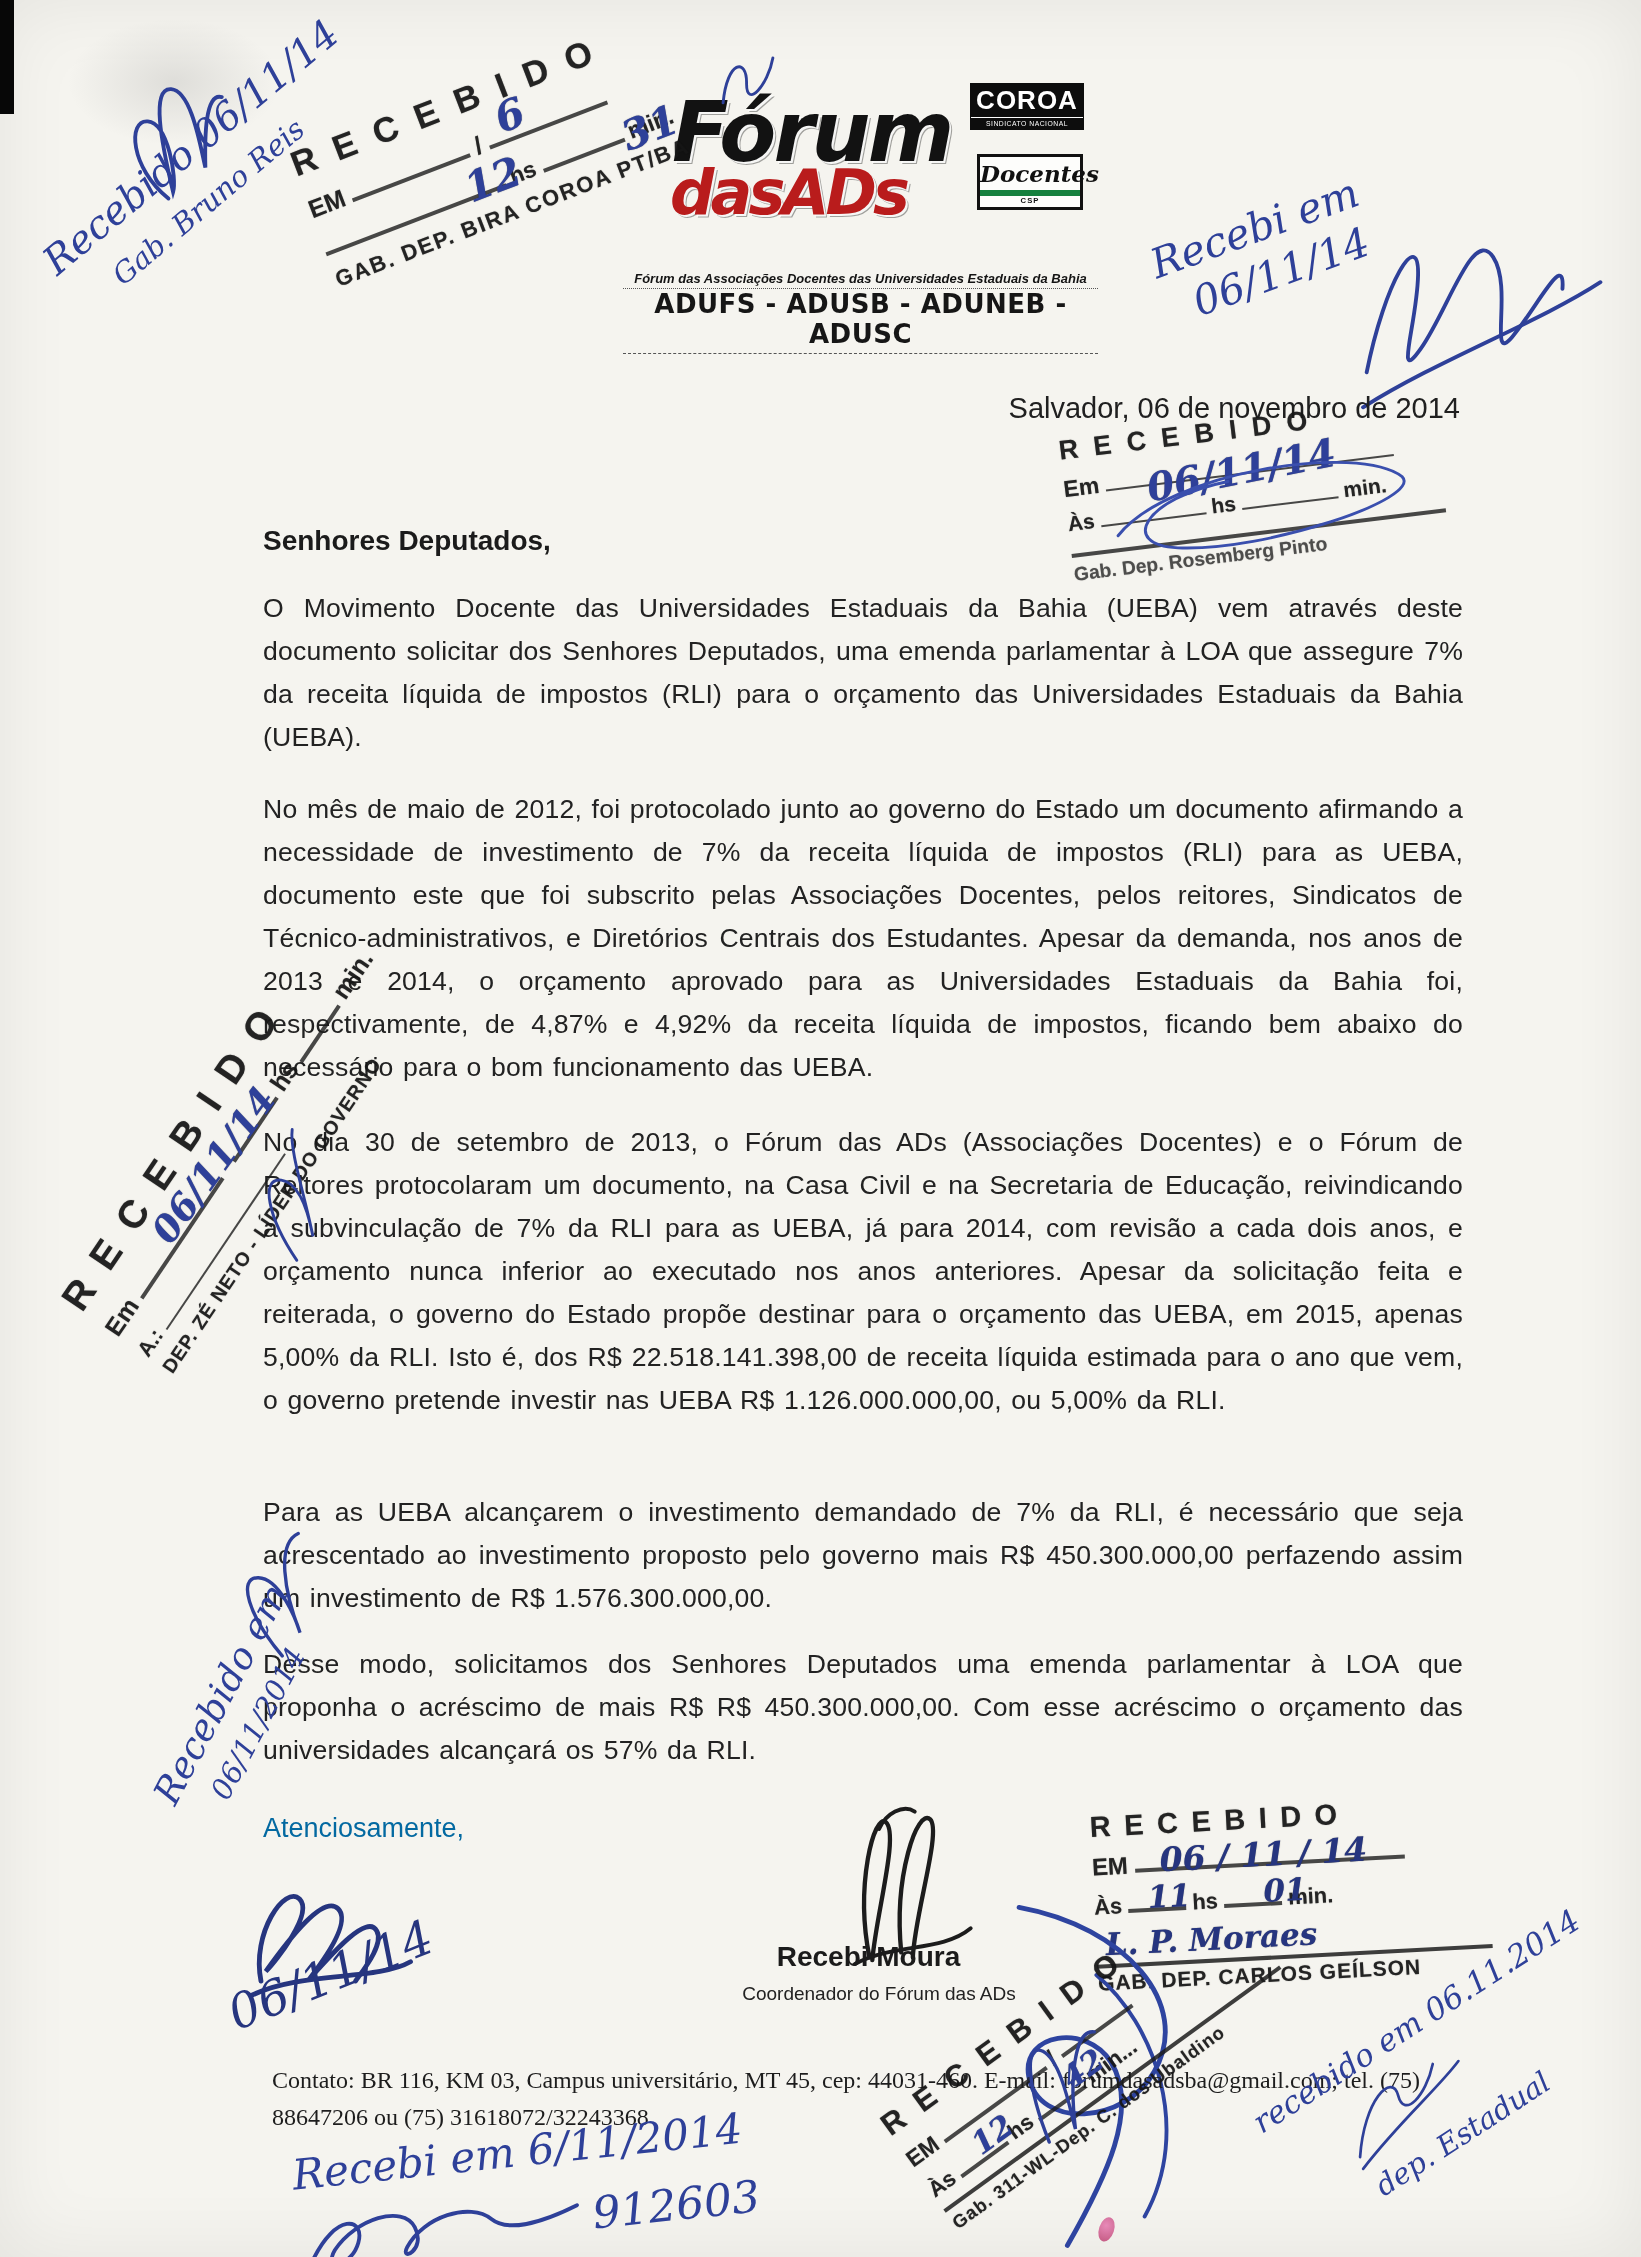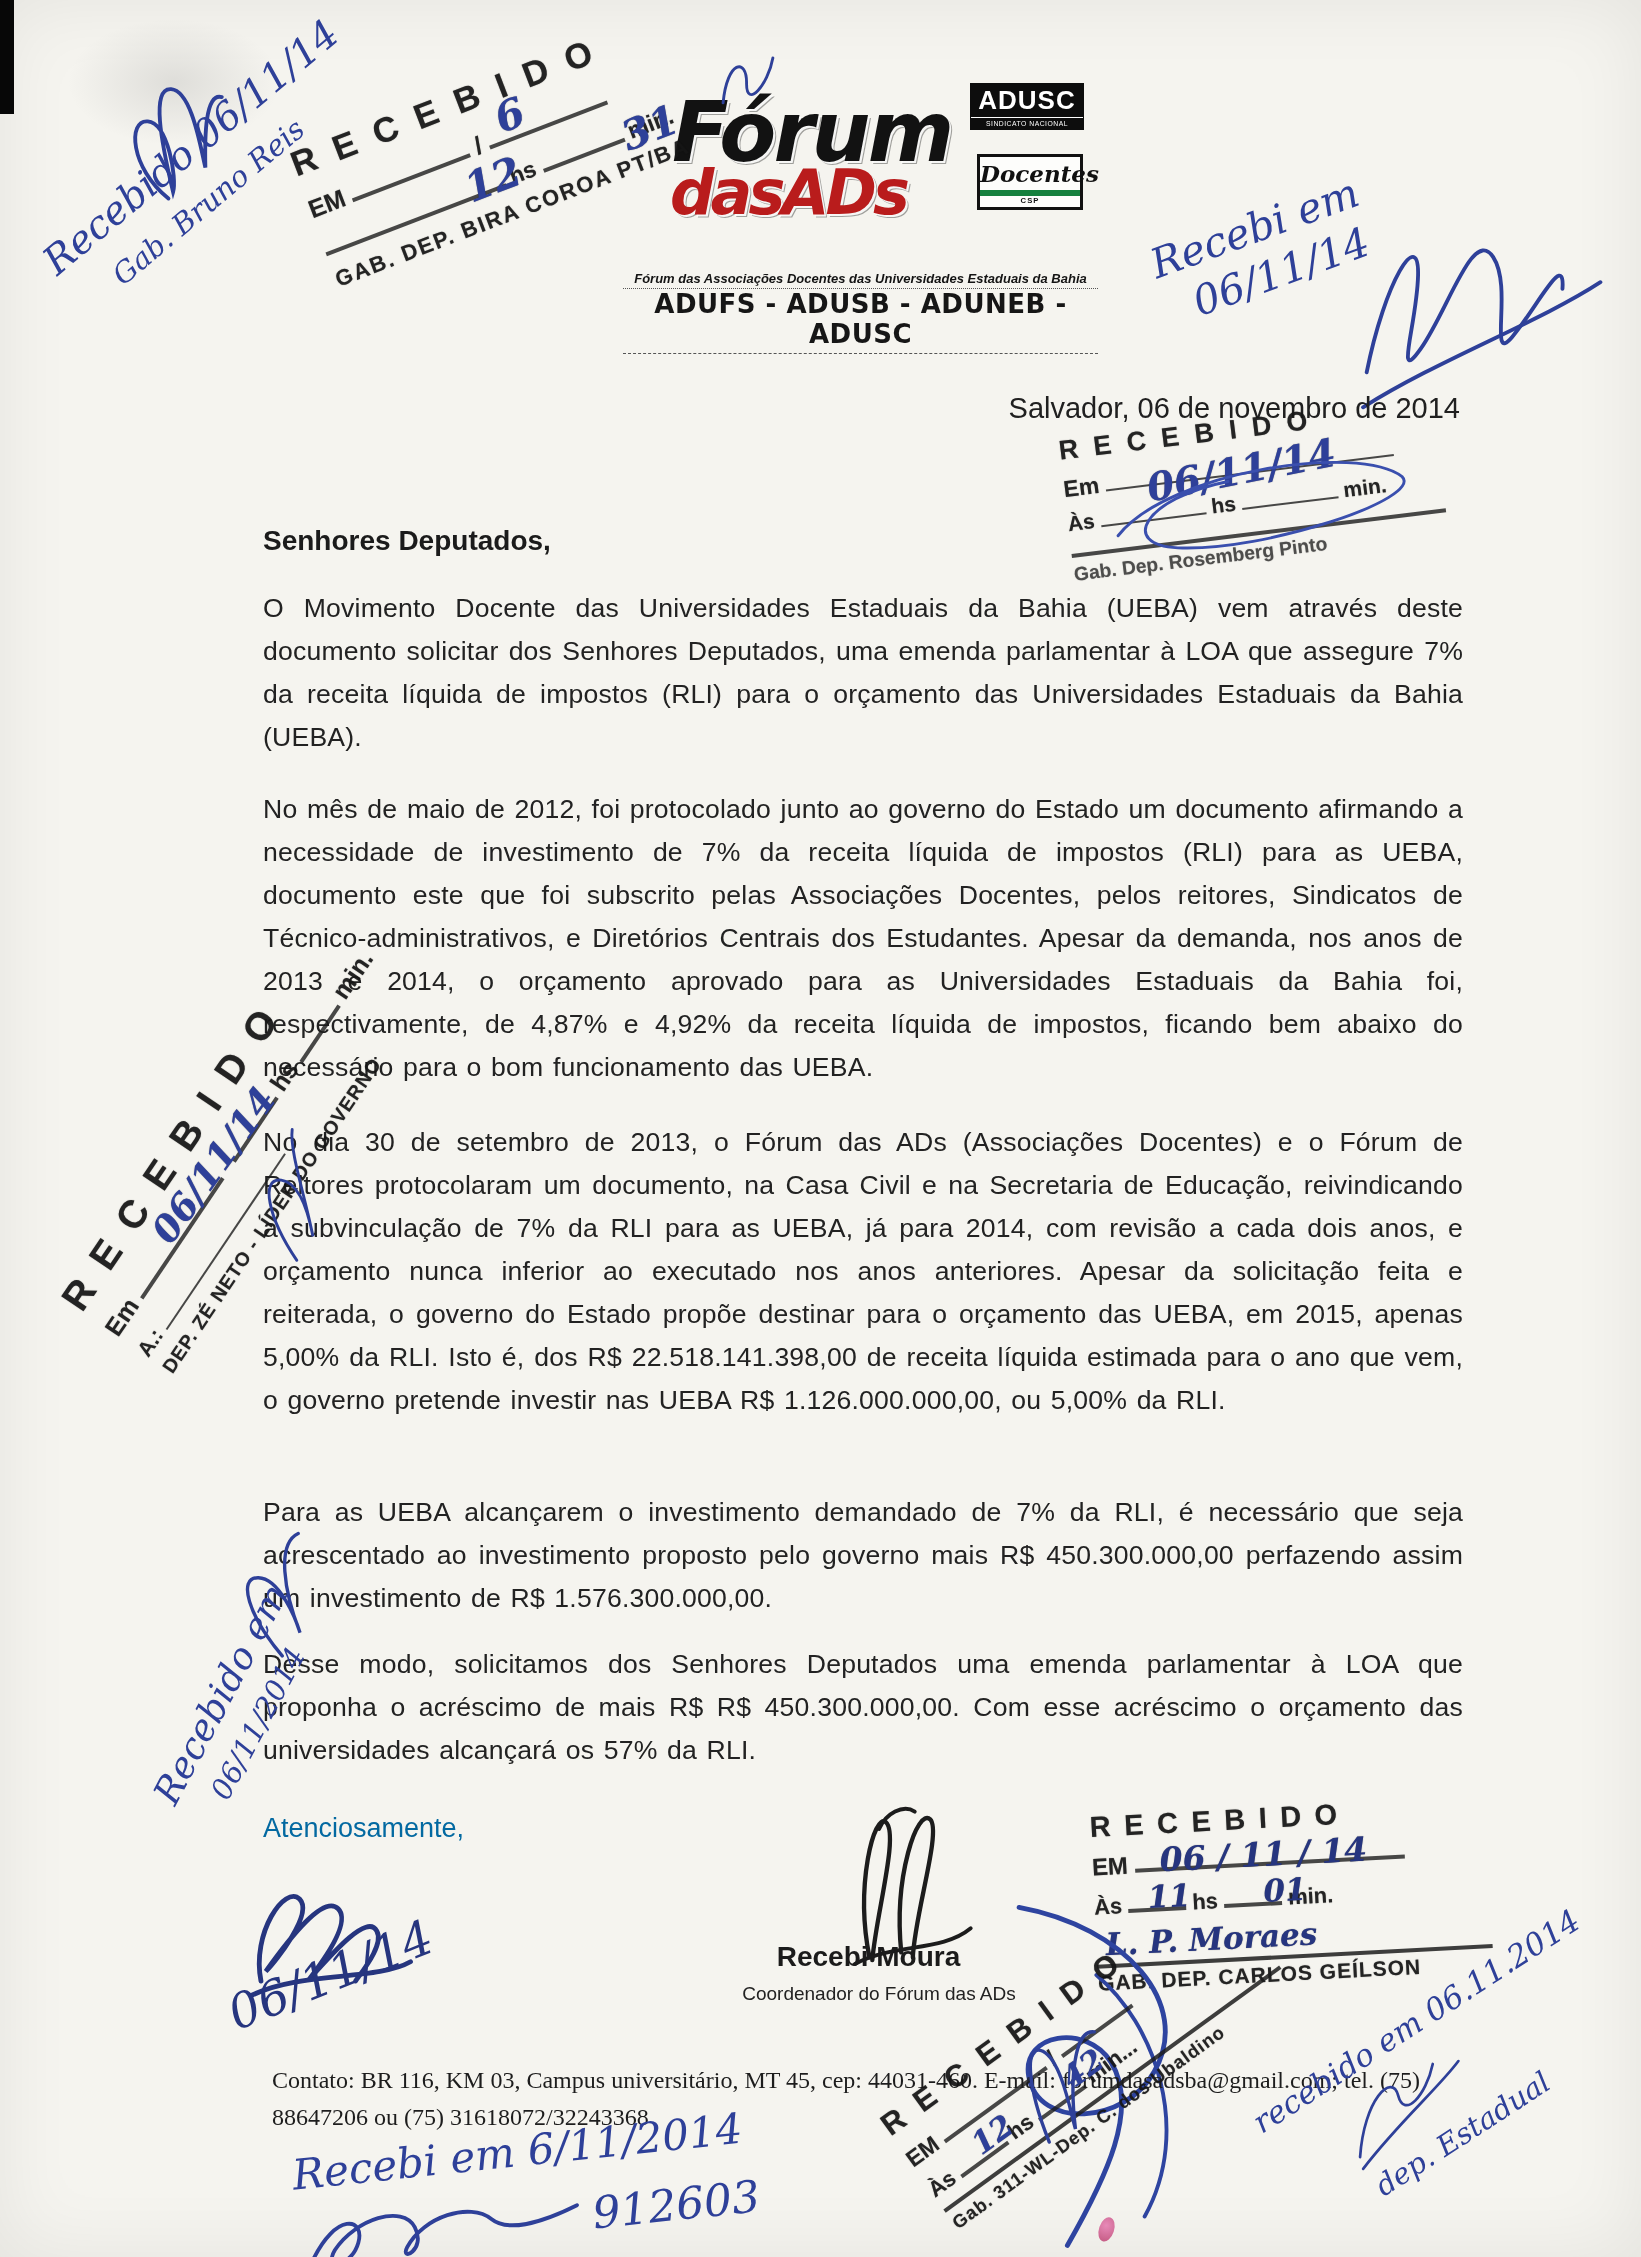--- a/index.html
+++ b/index.html
@@ -69,21 +69,21 @@
 
 <div id="paper">
 
   <div class="corner-tl"></div>
   <div class="smudge"></div>
 
   <div class="logo-forum">Fórum</div>
   <div class="logo-dasads">dasADs</div>
 
   <div class="andes">
-    <div class="andes-main">ADUSC</div>
+    <div class="andes-main">COROA</div>
     <div class="andes-sub">SINDICATO NACIONAL</div>
   </div>
 
   <div class="csp">
     <div class="csp-script">Docentes</div>
     <div class="csp-sub">CSP</div>
   </div>
 
   <div class="tagline">Fórum das Associações Docentes das Universidades Estaduais da Bahia</div>
   <div class="assoc">ADUFS - ADUSB - ADUNEB - ADUSC</div>

